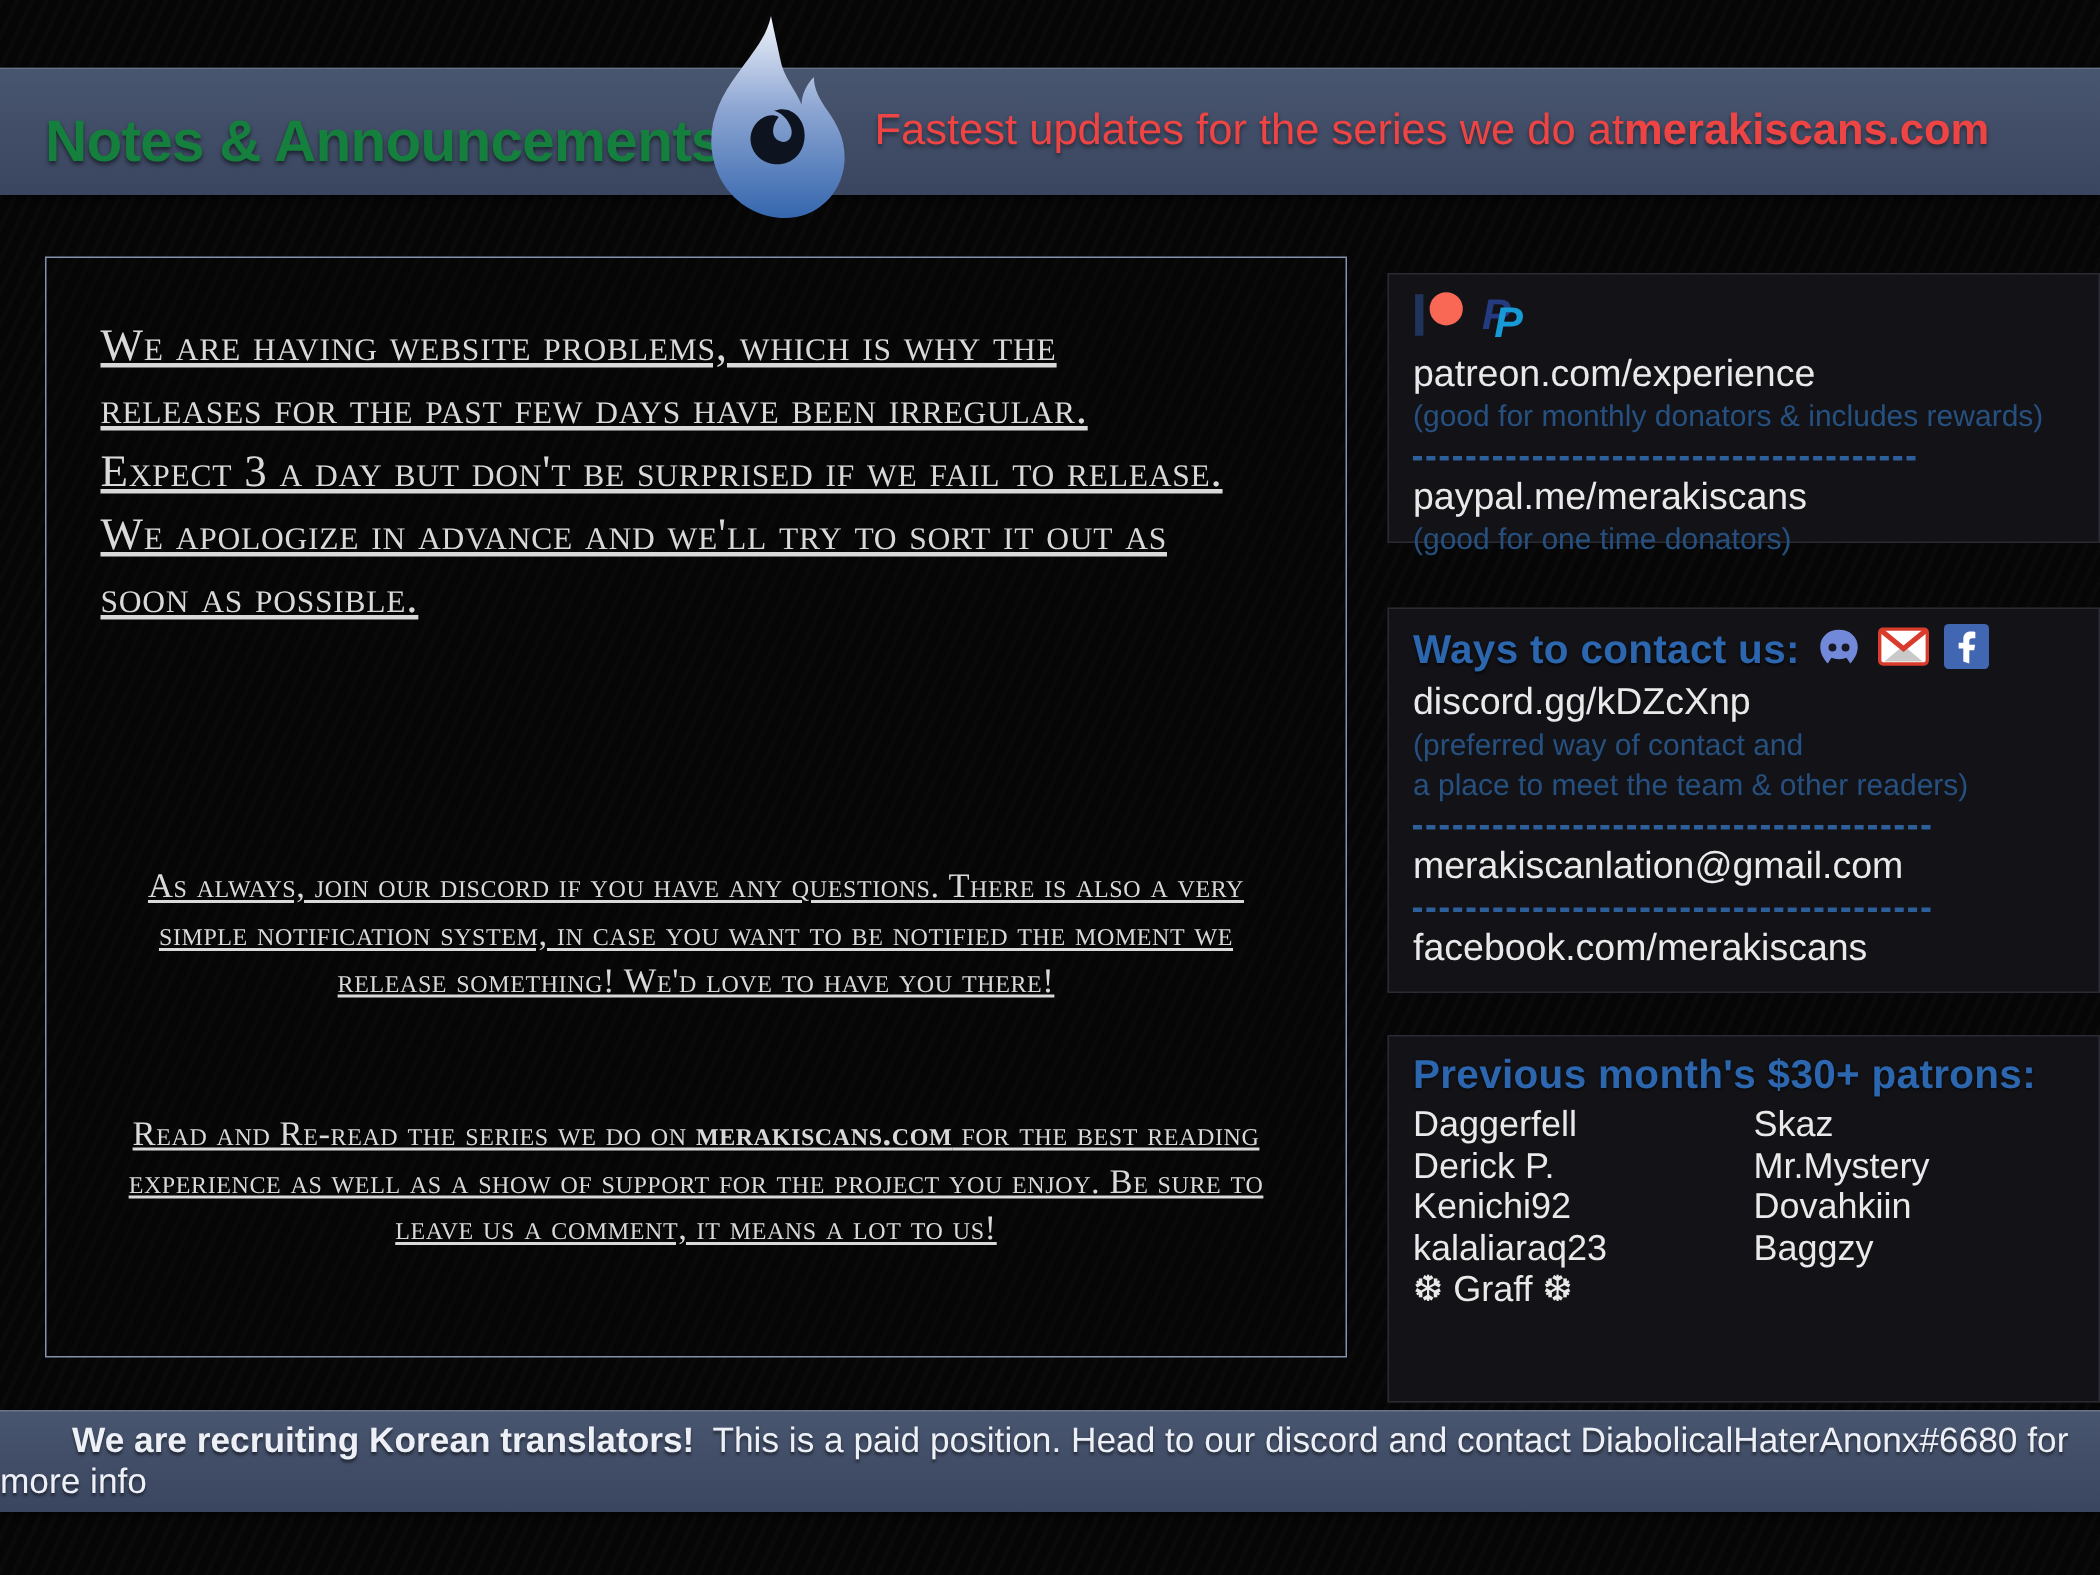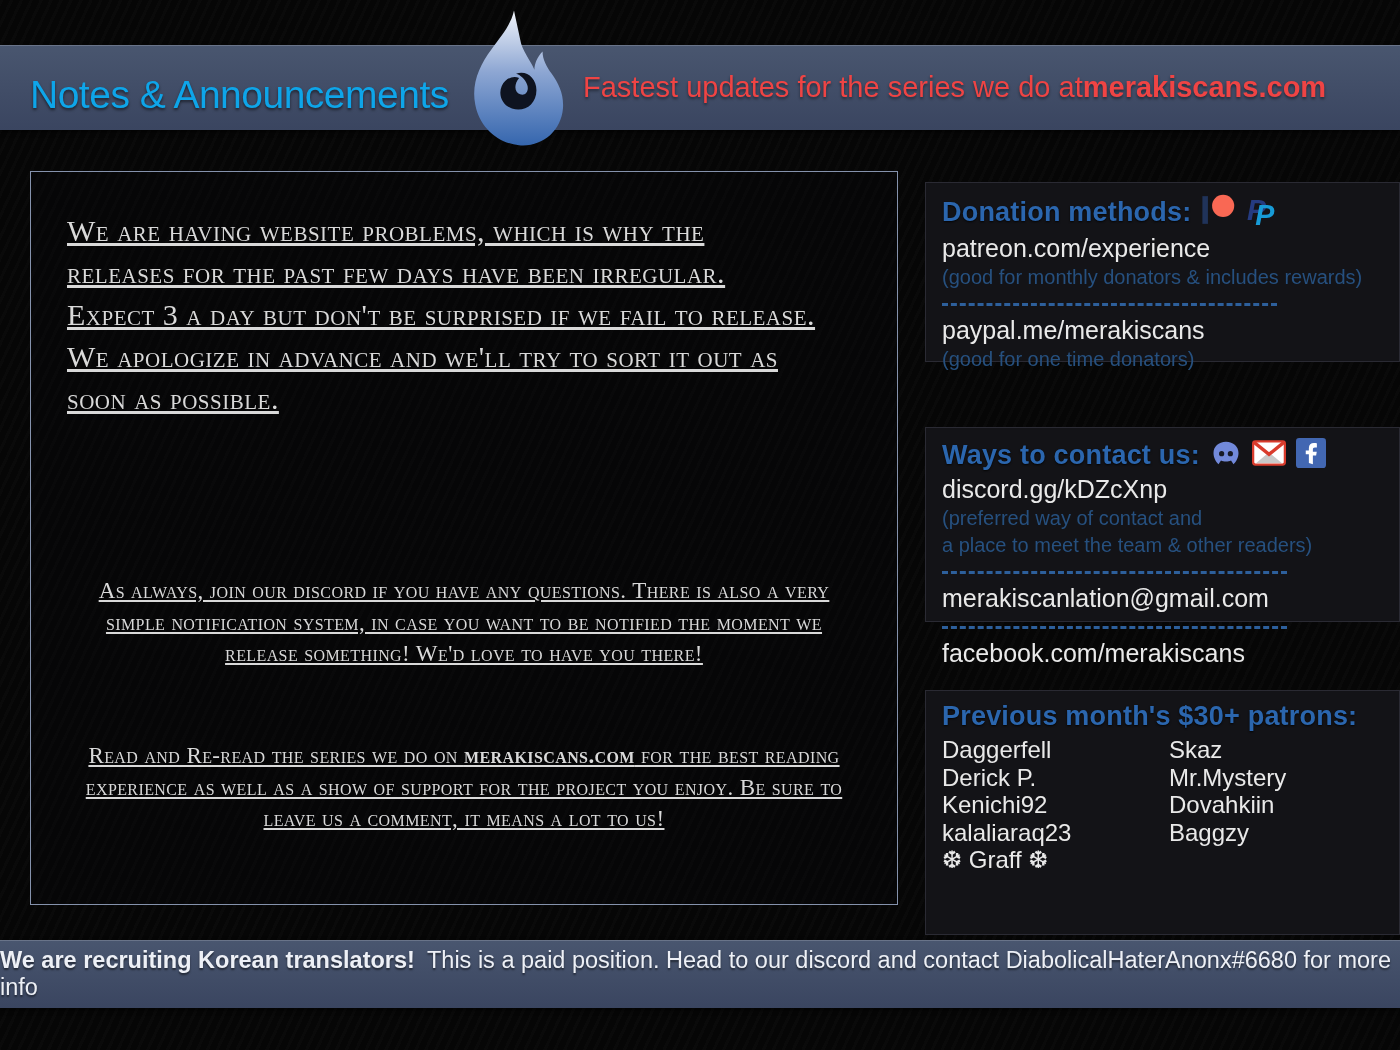--- a/index.html
+++ b/index.html
@@ -8,48 +8,48 @@
   .page::before{content:"";position:absolute;inset:0;pointer-events:none;
         background:repeating-linear-gradient(115deg,rgba(255,255,255,0.015) 0 3px,transparent 3px 9px);}
 
   
   .bar{position:absolute;left:0;right:0;background:linear-gradient(#49566f,#3a4560);
        box-shadow:inset 0 1px 0 rgba(255,255,255,0.18), 0 2px 4px rgba(0,0,0,0.6);}
   .header-bar{top:45px;height:85px;}
   .footer-bar{top:940px;height:68px;display:flex;align-items:center;justify-content:center;}
 
   .header-title{position:absolute;left:30px;top:45px;height:100px;display:flex;align-items:center;
-        color:#0ea5e9;font-size:39px;font-weight:400;letter-spacing:-0.5px;z-index:3;
+        color:#15803d;font-size:39px;font-weight:700;letter-spacing:-0.5px;z-index:3;
         text-shadow:0 2px 3px rgba(0,0,0,0.55);}
   .header-tagline{position:absolute;left:583px;top:45px;height:85px;display:flex;align-items:center;
         color:#ef4444;font-size:29px;z-index:3;text-shadow:0 2px 3px rgba(0,0,0,0.45);}
   .header-tagline .b{font-weight:700;}
 
   .logo{position:absolute;left:463px;top:6px;width:102px;height:152px;z-index:4;}
 
   .footer-text{color:#edf0f6;font-size:23.5px;text-shadow:0 2px 2px rgba(0,0,0,0.5);}
-  .footer-text .b{font-weight:700;margin-right:6px;}
+  .footer-text .b{font-weight:700;margin-right:6px;padding-left:48px;}
 
   
   .main-box{position:absolute;left:30px;top:171px;width:866px;height:732px;
         border:1px solid #8592ac;background:rgba(10,10,12,0.35);}
   .para{font-family:"Liberation Serif",serif;font-variant:small-caps;color:#d9d9d9;text-decoration:underline;}
   .para .b{font-weight:700;}
   .p1{position:absolute;left:36px;top:38px;width:750px;text-align:left;
       font-size:30px;line-height:42px;letter-spacing:0.5px;}
   .p2{position:absolute;left:40px;right:40px;top:403px;text-align:center;
       font-size:23px;line-height:31.5px;letter-spacing:0.4px;}
   .p3{position:absolute;left:30px;right:30px;top:568px;text-align:center;
       font-size:23px;line-height:31.5px;letter-spacing:0.4px;}
 
   
   .panel{position:absolute;left:925px;width:475px;background:#131317;
         border:1px solid #2a2a33;box-sizing:border-box;padding:10px 16px;}
   .panel-donation{top:182px;height:180px;}
-  .panel-contact{top:427px;height:195px;}
+  .panel-contact{top:405px;height:257px;}
   .panel-patrons{top:690px;height:245px;}
 
   .panel-title-row{display:flex;align-items:center;gap:10px;}
   .panel-title{color:#2b66ae;font-size:27px;font-weight:700;letter-spacing:0.2px;
         text-shadow:0 1px 2px rgba(0,0,0,0.8);}
   .link-line{color:#e9e9e9;font-size:25px;margin-top:3px;}
   .note-line{color:#26507f;font-size:20px;line-height:26px;margin-top:1px;}
   .dashes{border-top:3px dashed #2d5f9b;width:335px;margin:13px 0 10px 0;}
 
   .patron-cols{display:flex;margin-top:4px;}
@@ -96,21 +96,20 @@
     </div>
 
   <div class="main-box">
     <div class="para p1">We are having website problems, which is why the releases for the past few days have been irregular. Expect 3 a day but don't be surprised if we fail to release. We apologize in advance and we'll try to sort it out as soon as possible.</div>
     <div class="para p2">As always, join our discord if you have any questions. There is also a very simple notification system, in case you want to be notified the moment we release something! We'd love to have you there!</div>
     <div class="para p3"><span>Read and Re-read the series we do on </span><span class="b">merakiscans.com</span><span> for the best reading experience as well as a show of support for the project you enjoy. Be sure to leave us a comment, it means a lot to us!</span></div>
   </div>
 
   <div class="panel panel-donation">
     <div class="panel-title-row">
-      <span class="panel-title">Donation methods:</span>
       <span class="icon">
         <svg width="36" height="34" viewBox="0 0 26 24">
           <rect x="1" y="2" width="4" height="20" fill="#20335a"></rect>
           <circle cx="16" cy="9" r="8" fill="#f96854"></circle>
         </svg>
       </span>
       <span class="icon">
         <svg width="30" height="34" viewBox="0 0 22 24">
           <text x="0" y="19" font-family="Liberation Sans, sans-serif" font-size="21" font-weight="bold" font-style="italic" fill="#253b80">P</text>
           <text x="6" y="23" font-family="Liberation Sans, sans-serif" font-size="21" font-weight="bold" font-style="italic" fill="#179bd7">P</text>

